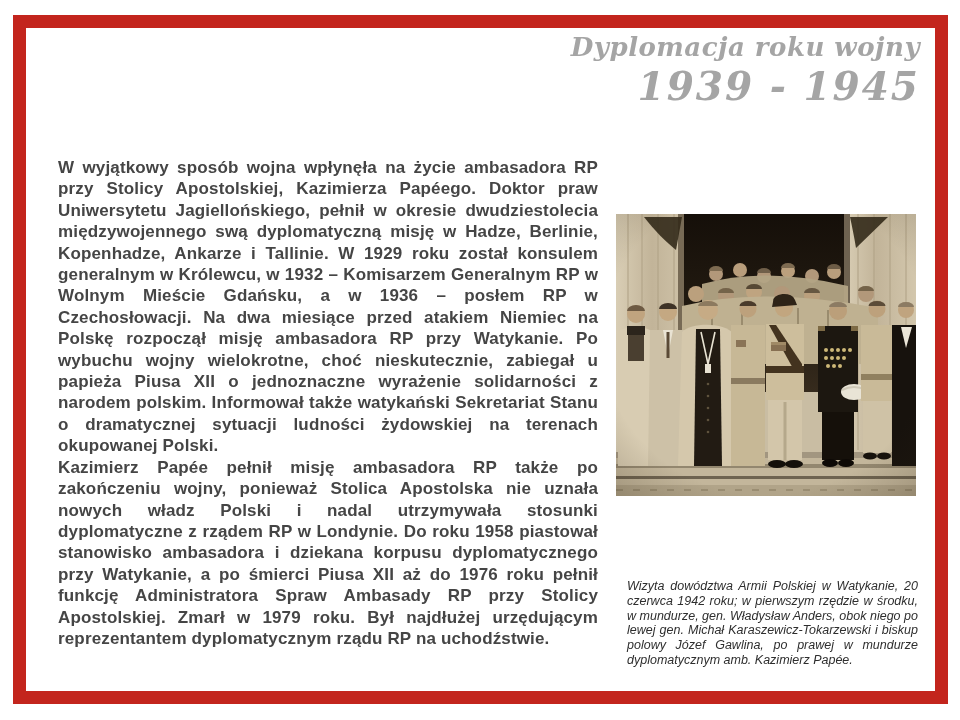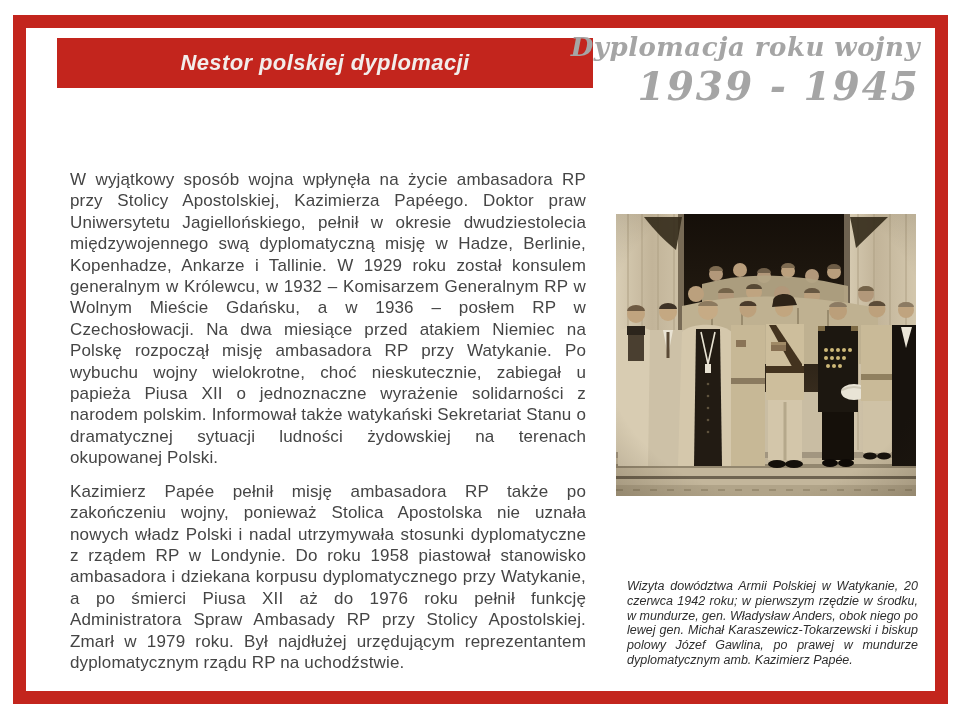--- a/index.html
+++ b/index.html
@@ -38,41 +38,38 @@
   }
   .series-title{font-size:26px;display:block;letter-spacing:0.5px;}
   .series-years{font-size:39px;display:block;margin-top:5px;letter-spacing:2px;}
 
   .article-text{
     position:absolute;left:58px;top:157px;width:540px;
     color:var(--body-ink);
     font-size:17px;line-height:21.4px;letter-spacing:0.15px;
     text-align:justify;
   }
-  .article-text p{margin:12px;}
+  .article-text p{margin:0;font-weight:bold;}
 
   figure.photo-block{position:absolute;left:616px;top:214px;width:300px;height:282px;}
   figure.photo-block svg{display:block;width:300px;height:282px;}
 
   .photo-caption{
     position:absolute;left:627px;top:579px;width:291px;
     font-style:italic;font-size:12.5px;line-height:14.8px;
     color:#2e2e2e;text-align:justify;
   }
 </style>
 </head>
 <body>
 
 <div class="page">
 
   <div class="frame"></div>
 
-  <div class="title-banner">
-    <span class="title-text">Nestor polskiej dyplomacji</span>
-  </div>
 
   <div class="series-header">
     <span class="series-title">Dyplomacja roku wojny</span>
     <span class="series-years">1939 - 1945</span>
   </div>
 
   <div class="article-text">
     <p>W wyjątkowy sposób wojna wpłynęła na życie ambasadora RP przy Stolicy Apostolskiej, Kazimierza Papéego. Doktor praw Uniwersytetu Jagiellońskiego, pełnił w okresie dwudziestolecia międzywojennego swą dyplomatyczną misję w Hadze, Berlinie, Kopenhadze, Ankarze i Tallinie. W 1929 roku został konsulem generalnym w Królewcu, w 1932 – Komisarzem Generalnym RP w Wolnym Mieście Gdańsku, a w 1936 – posłem RP w Czechosłowacji. Na dwa miesiące przed atakiem Niemiec na Polskę rozpoczął misję ambasadora RP przy Watykanie. Po wybuchu wojny wielokrotne, choć nieskutecznie, zabiegał u papieża Piusa XII o jednoznaczne wyrażenie solidarności z narodem polskim. Informował także watykański Sekretariat Stanu o dramatycznej sytuacji ludności żydowskiej na terenach okupowanej Polski.</p>
     <p>Kazimierz Papée pełnił misję ambasadora RP także po zakończeniu wojny, ponieważ Stolica Apostolska nie uznała nowych władz Polski i nadal utrzymywała stosunki dyplomatyczne z rządem RP w Londynie. Do roku 1958 piastował stanowisko ambasadora i dziekana korpusu dyplomatycznego przy Watykanie, a po śmierci Piusa XII aż do 1976 roku pełnił funkcję Administratora Spraw Ambasady RP przy Stolicy Apostolskiej. Zmarł w 1979 roku. Był najdłużej urzędującym reprezentantem dyplomatycznym rządu RP na uchodźstwie.</p>
   </div>

